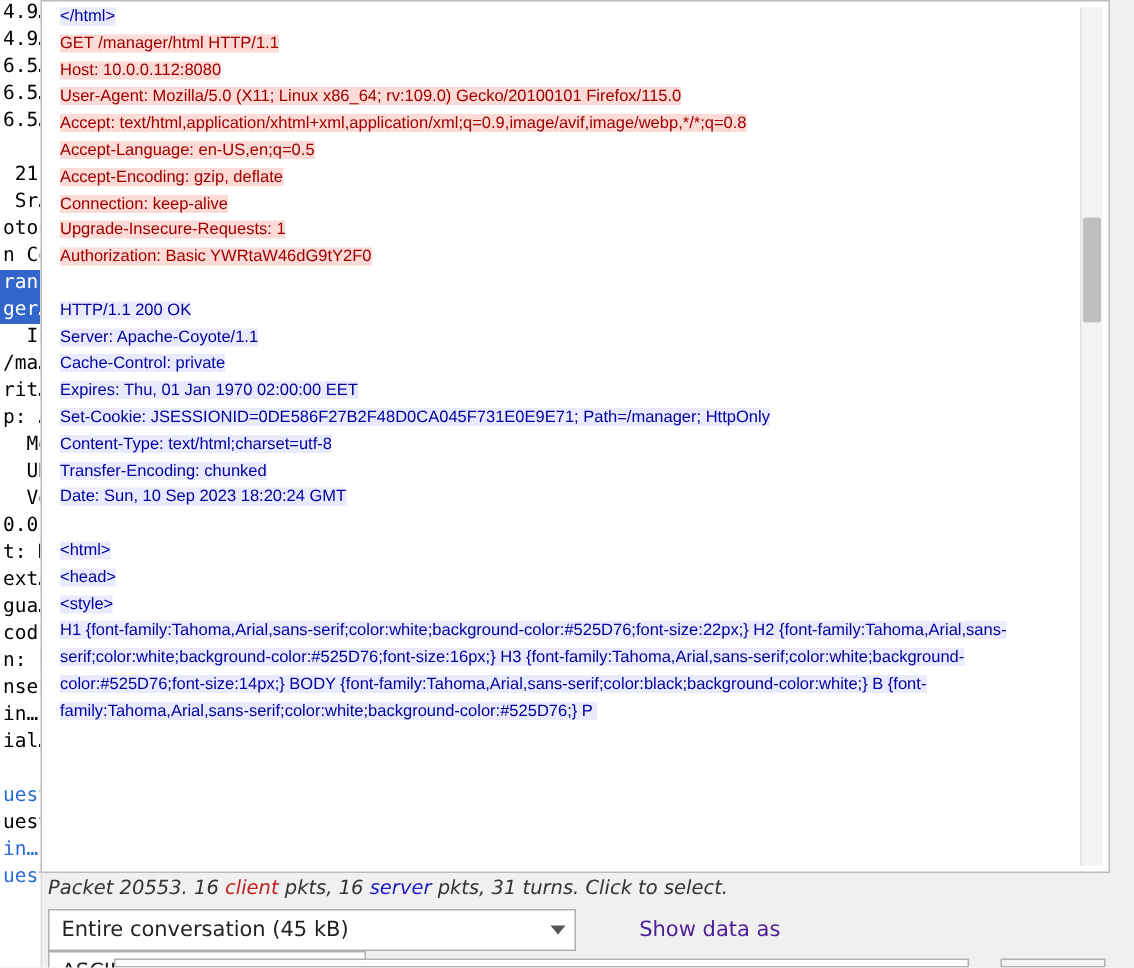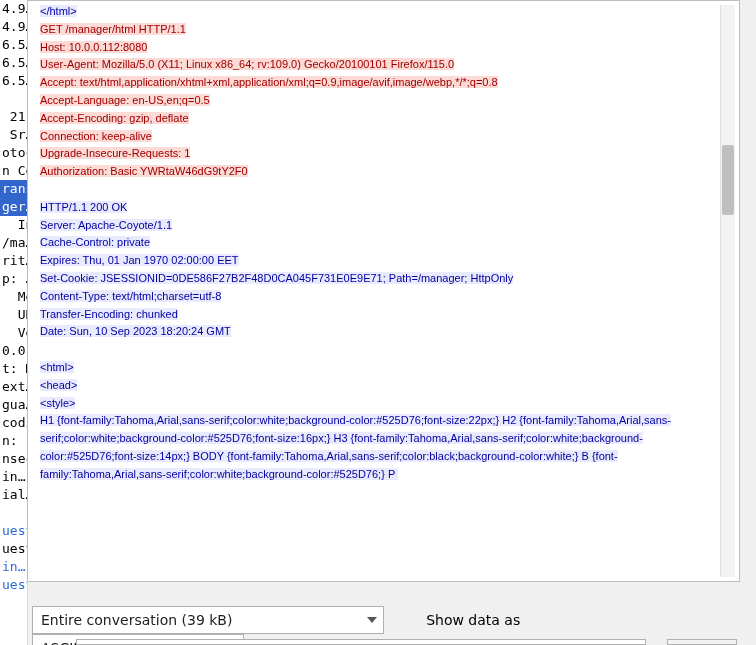--- a/index.html
+++ b/index.html
@@ -129,21 +129,21 @@
     border-right: 5px solid transparent;
     border-top: 6px solid #555;
   }
   .combo-conv { width: 352px; }
   .combo-enc  { width: 212px; }
   .label2 {
     display: inline-block;
     margin: 0 10px 0 38px;
     font-size: 14px;
     vertical-align: middle;
-    color: #000000;
+    color: #4c1d95;
   }
   .row3 {
     position: absolute;
     left: 32px;
     top: 639px;
     width: 705px;
     height: 6px;
   }
   .row3 .find {
     position: absolute;
@@ -232,24 +232,27 @@
 &lt;html&gt;
 &lt;head&gt;
 &lt;style&gt;
 H1 {font-family:Tahoma,Arial,sans-serif;color:white;background-color:#525D76;font-size:22px;} H2 {font-family:Tahoma,Arial,sans-serif;color:white;background-color:#525D76;font-size:16px;} H3 {font-family:Tahoma,Arial,sans-serif;color:white;background-color:#525D76;font-size:14px;} BODY {font-family:Tahoma,Arial,sans-serif;color:black;background-color:white;} B {font-family:Tahoma,Arial,sans-serif;color:white;background-color:#525D76;} P </span></div>
       <div class="stream-scroll">
         <div class="thumb"></div>
       </div>
     </div>
   </div>
 
+  <div class="info-bar">
+    <span>Packet 20553. 16 </span><span class="client">client</span><span> pkts, 16 </span><span class="server">server</span><span> pkts, 31 turns. Click to select.</span>
+  </div>
 
   <div class="row2">
     <div class="combo combo-conv">
-      <span>Entire conversation (39 kB)</span>
+      <span>Entire conversation (45 kB)</span>
       <span class="arrow"></span>
     </div>
     <span class="label2">Show data as</span>
     <div class="combo combo-enc">
       <span>ASCII</span>
       
     </div>
   </div>
 
   <div class="row3">

